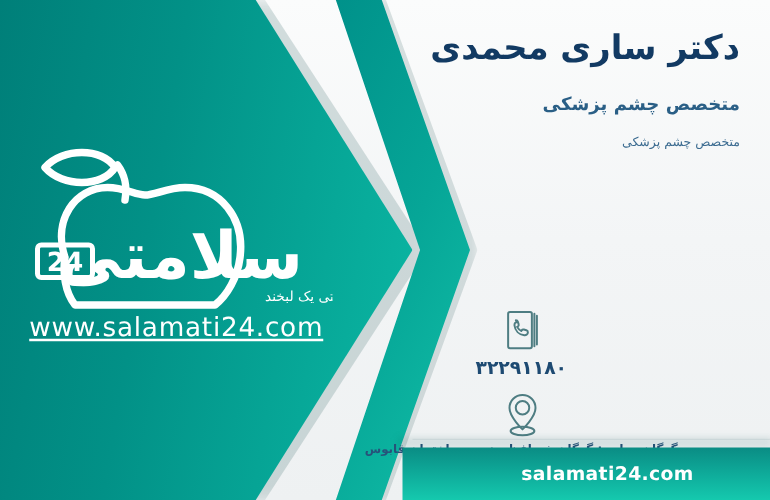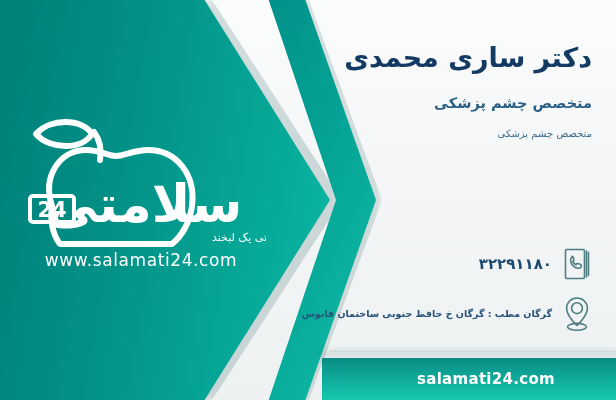--- a/index.html
+++ b/index.html
@@ -83,31 +83,32 @@
     height: 170px;
   }
   .logo-svg { display: block; width: 250px; height: 150px; }
   .logo-url {
     position: absolute;
     left: 0;
     top: 140px;
     width: 250px;
     text-align: center;
     color: #ffffff;
-    font-size: 17px;
+    font-size: 21px;
     letter-spacing: 0.6px;
     font-family: "DejaVu Sans", "Liberation Sans", sans-serif;
     direction: ltr;
+    text-decoration: underline;
   }
 
   
   .content {
     position: absolute;
     right: 24px;
-    top: 41px;
+    top: 22px;
     width: 352px;
     text-align: right;
     direction: rtl;
   }
   .doc-name {
     color: #123a63;
     font-size: 27px;
     font-weight: bold;
     line-height: 1.25;
     letter-spacing: 0px;
@@ -133,20 +134,21 @@
   
   .contact {
     position: absolute;
     right: 18px;
     top: 243px;
     width: 360px;
     direction: rtl;
   }
   .contact-row {
     display: flex;
+    flex-direction: column;
     align-items: center;
     justify-content: flex-start;
     margin-bottom: 8px;
   }
   .contact-icon {
     flex: 0 0 42px;
     width: 42px;
     height: 42px;
     display: flex;
     align-items: center;

